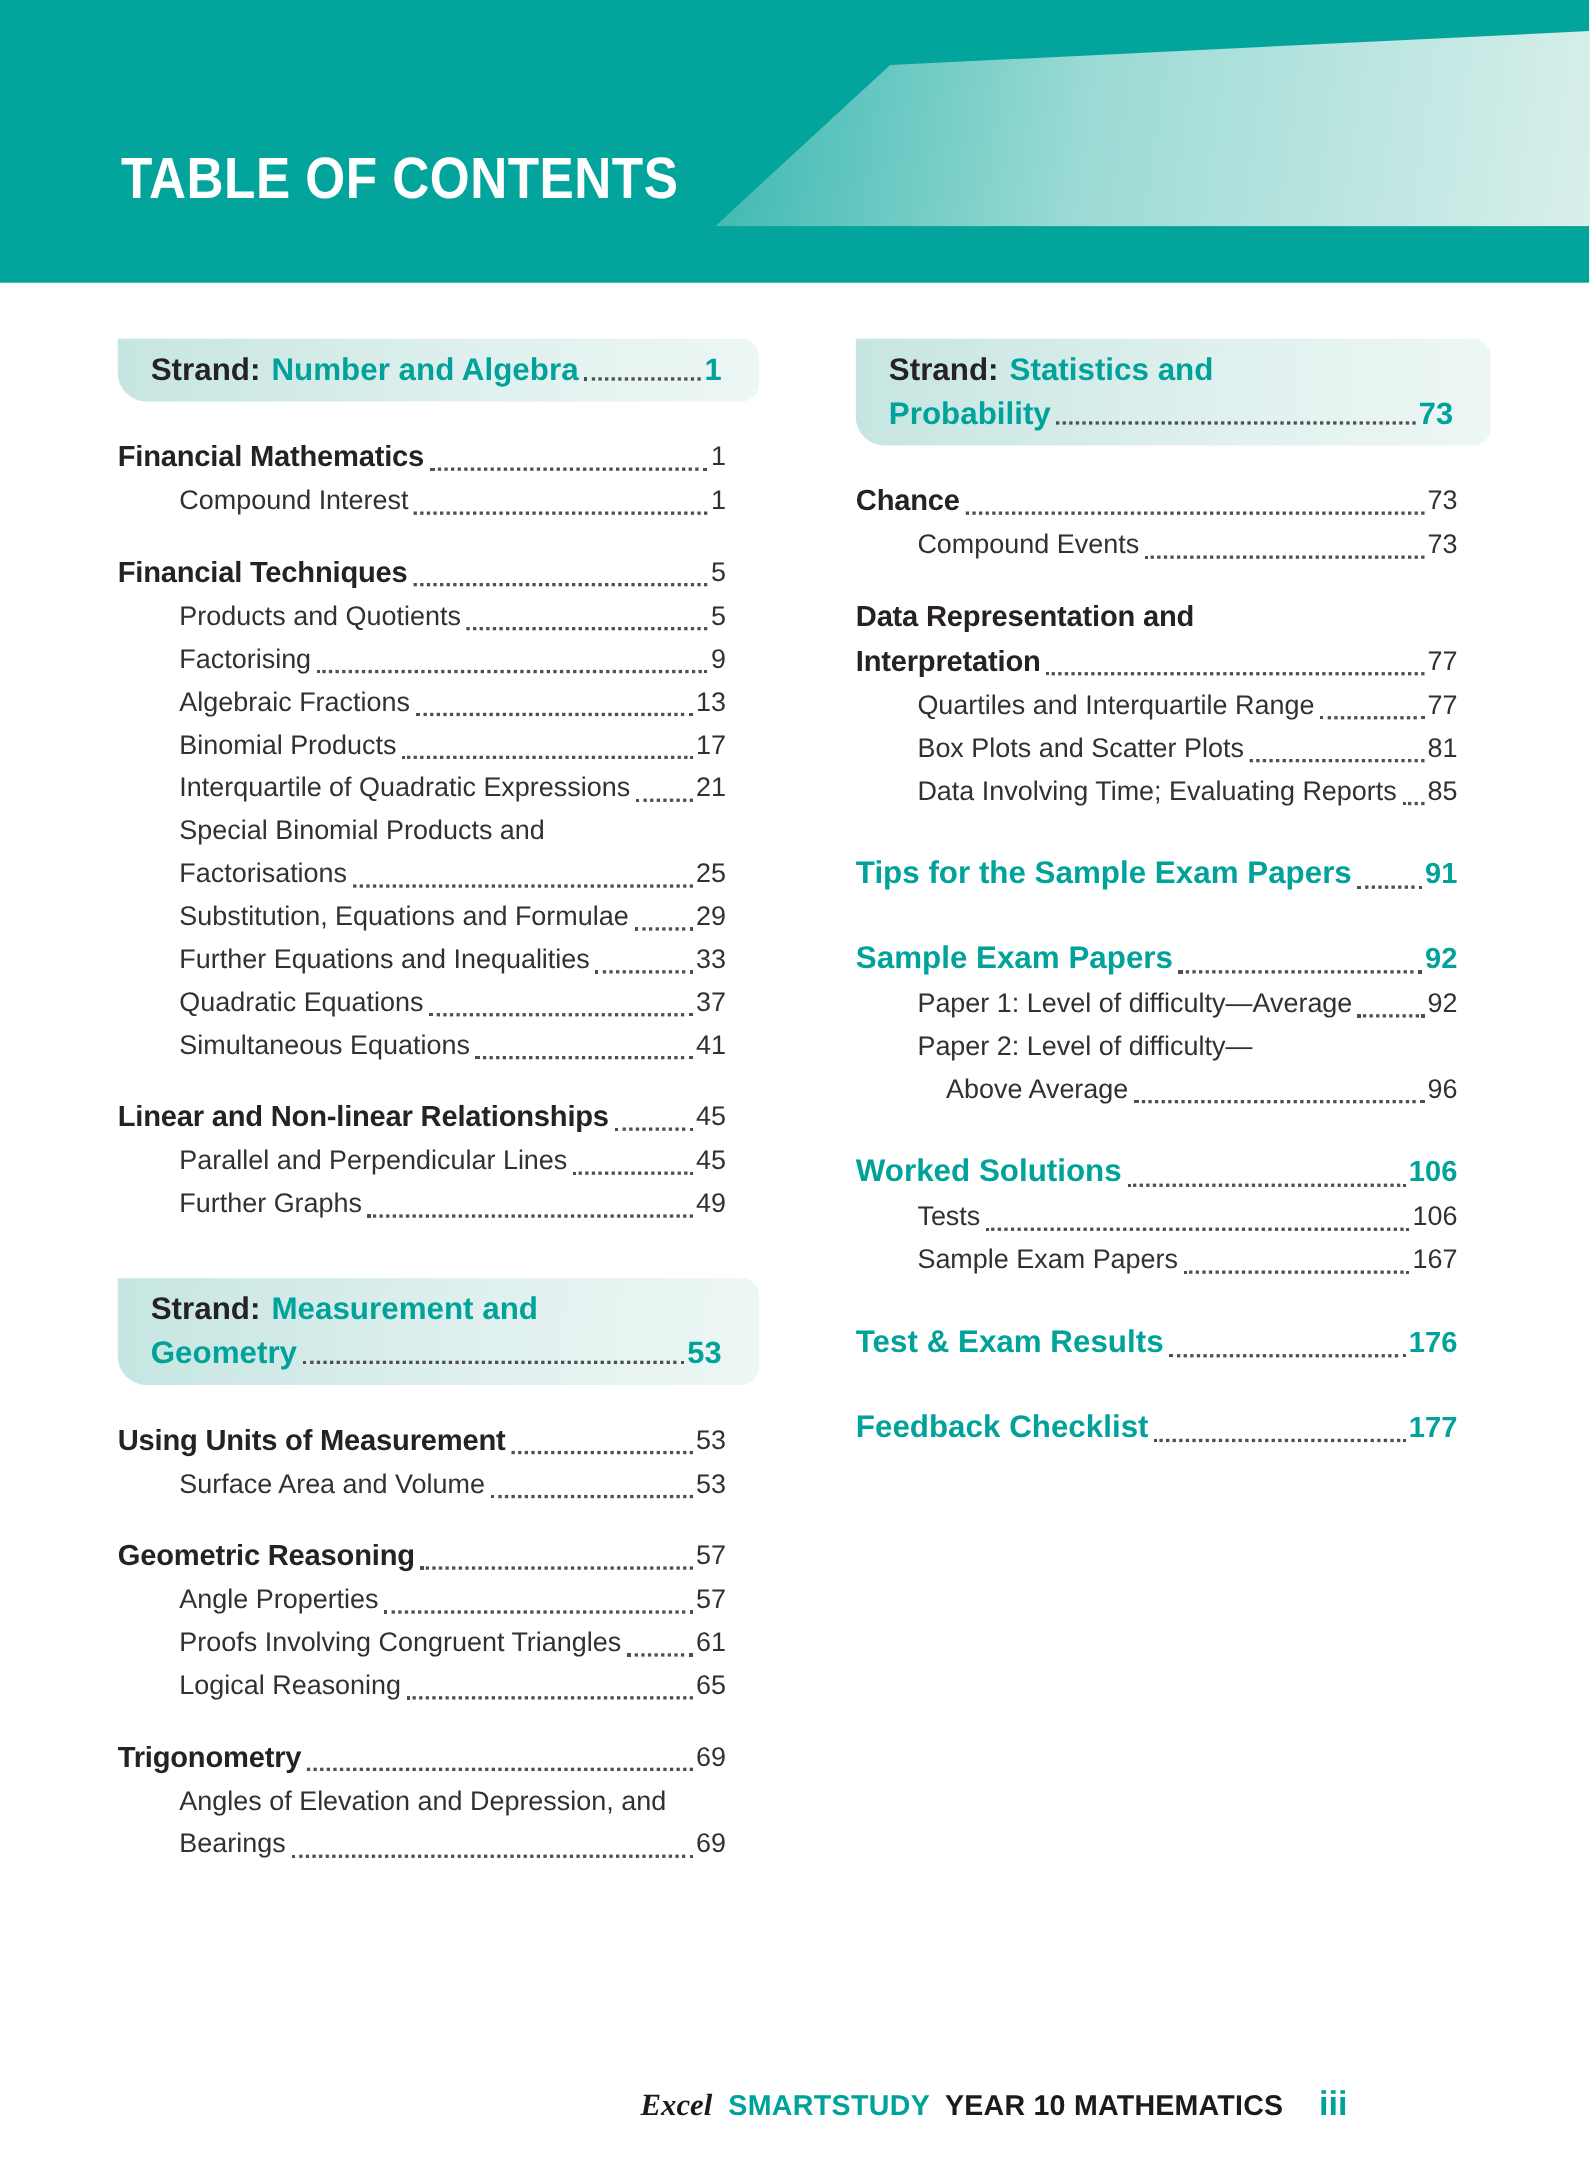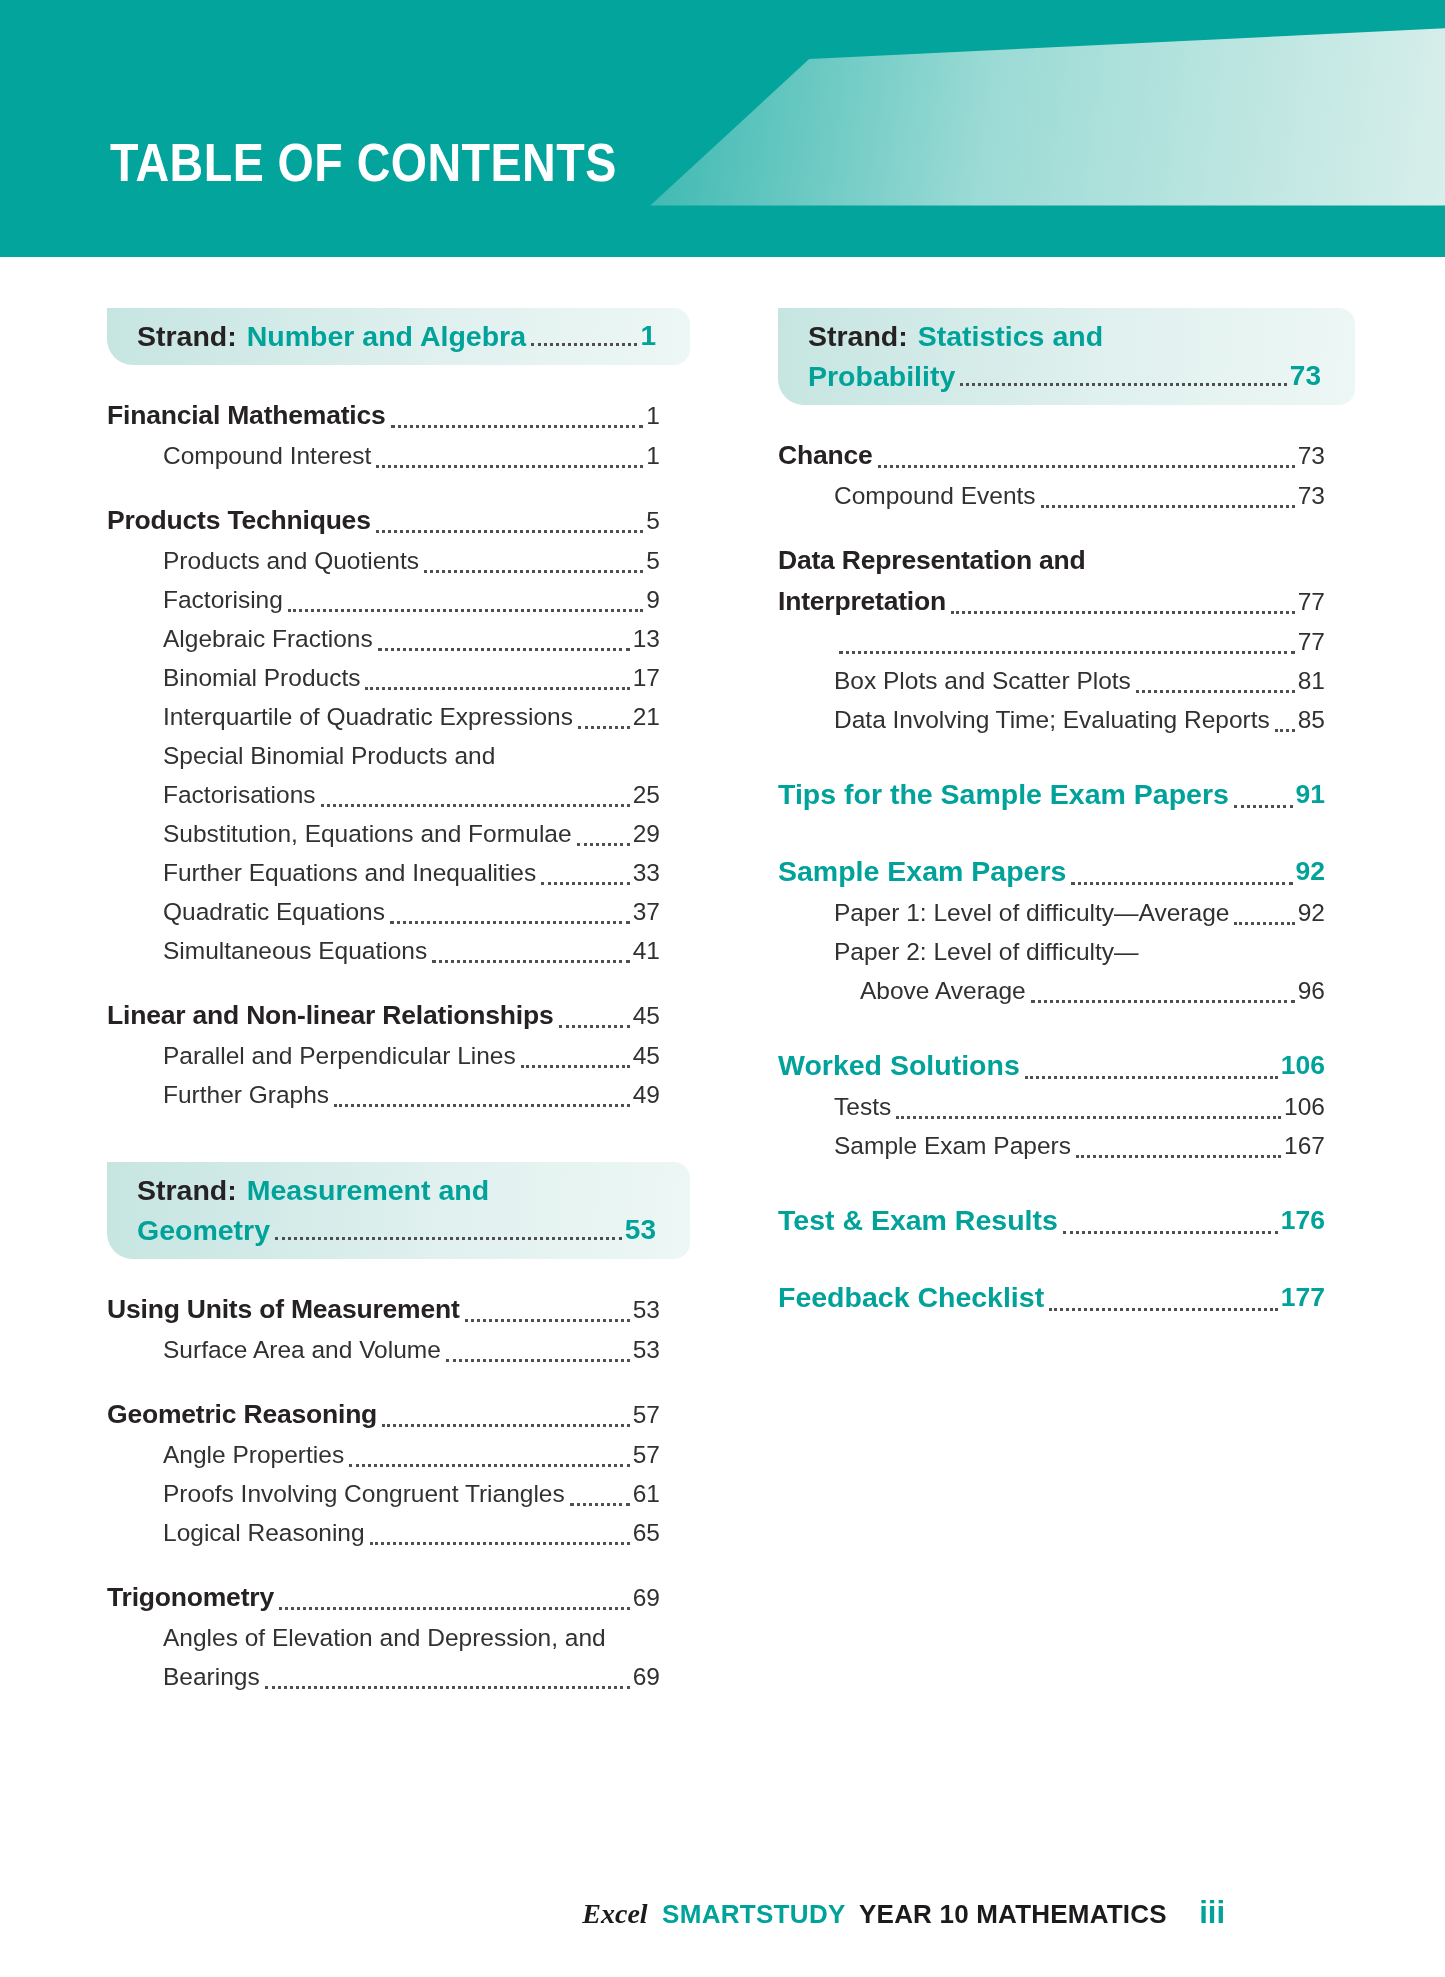--- a/index.html
+++ b/index.html
@@ -132,21 +132,21 @@
         </div>
         <div class="entry kind-item">
           <div class="row">
             <span class="lbl">Compound Interest</span>
             <span class="dots"></span>
             <span class="pg">1</span>
           </div>
         </div>
         <div class="entry kind-hdark">
           <div class="row">
-            <span class="lbl">Products Techniques</span>
+            <span class="lbl">Financial Techniques</span>
             <span class="dots"></span>
             <span class="pg">5</span>
           </div>
         </div>
         <div class="entry kind-item">
           <div class="row">
             <span class="lbl">Products and Quotients</span>
             <span class="dots"></span>
             <span class="pg">5</span>
           </div>
@@ -328,20 +328,21 @@
         <div class="entry kind-hdark">
           <div class="line"><span class="lbl">Data Representation and</span></div>
           <div class="row">
             <span class="lbl">Interpretation</span>
             <span class="dots"></span>
             <span class="pg">77</span>
           </div>
         </div>
         <div class="entry kind-item">
           <div class="row">
+            <span class="lbl">Quartiles and Interquartile Range</span>
             <span class="dots"></span>
             <span class="pg">77</span>
           </div>
         </div>
         <div class="entry kind-item">
           <div class="row">
             <span class="lbl">Box Plots and Scatter Plots</span>
             <span class="dots"></span>
             <span class="pg">81</span>
           </div>

